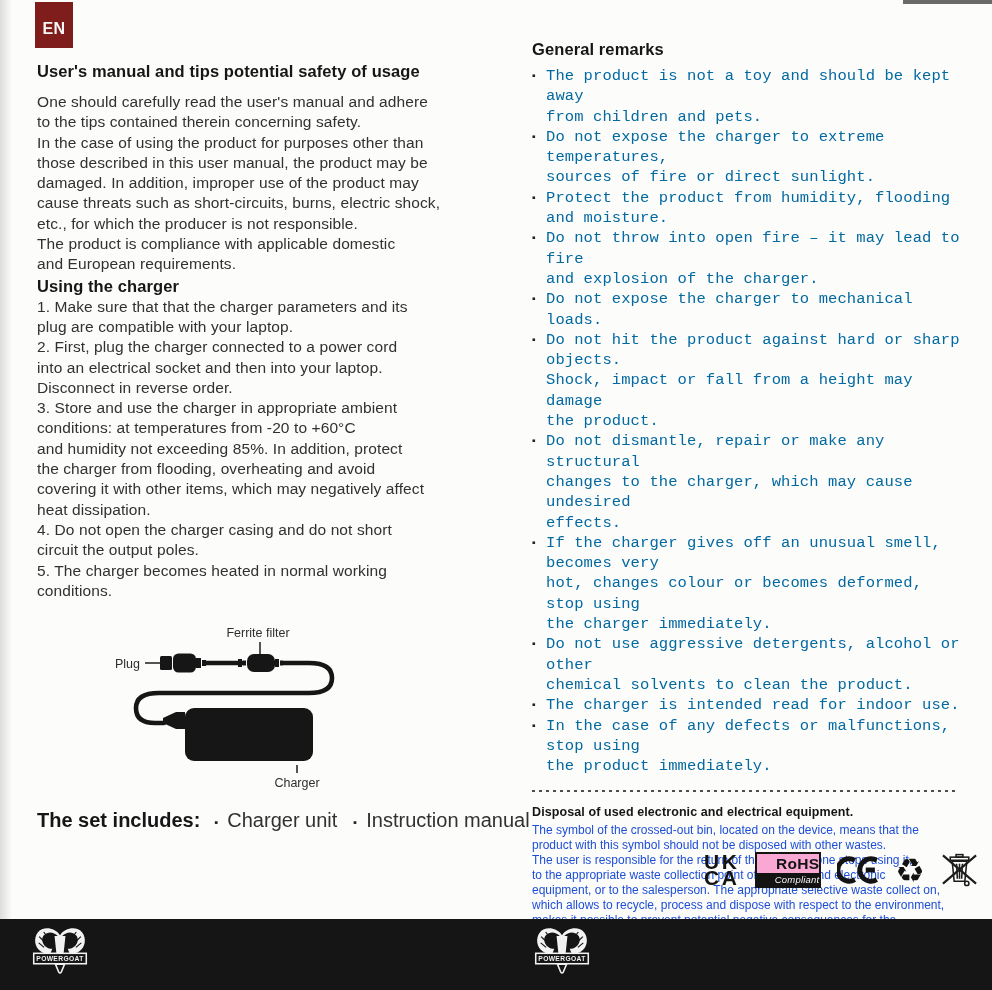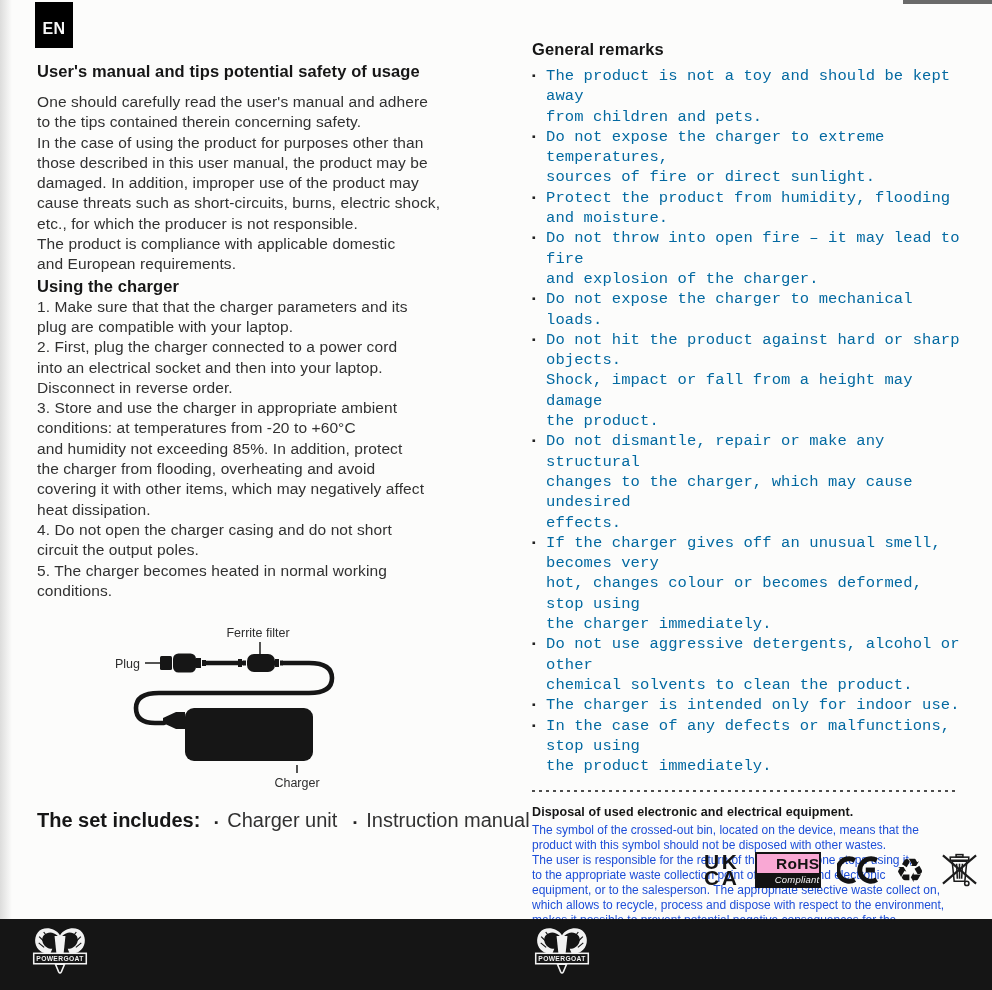--- a/index.html
+++ b/index.html
@@ -17,21 +17,21 @@
     position:absolute;left:0;top:0;width:12px;height:919px;
     background:linear-gradient(90deg,#d7d7d6,#fcfcfb);
     opacity:.85;
   }
   .corner-smudge{
     position:absolute;left:903px;top:0;width:89px;height:4px;
     background:#3a3a3a;opacity:.75;
   }
   .en-badge{
     position:absolute;left:35px;top:2px;width:38px;height:46px;
-    background:#000000;color:#f7f7f7;
+    background:#7f1d1d;color:#f7f7f7;
     display:flex;align-items:center;justify-content:center;
     font-weight:bold;font-size:16px;letter-spacing:.5px;
     padding-top:8px;box-sizing:border-box;
   }
   .col{position:absolute;}
   .col-left{left:37px;top:60px;width:430px;}
   .col-right{left:532px;top:38px;width:430px;}
   h2.sec{
     margin:0;color:#161616;font-size:16.5px;line-height:22px;
     font-weight:bold;letter-spacing:.1px;
@@ -216,21 +216,21 @@
 hot, changes colour or becomes deformed, stop using
 the charger immediately.</span>
         </li>
       <li>
           <span class="bullet-marker"></span>
           <span class="bullet-text">Do not use aggressive detergents, alcohol or other
 chemical solvents to clean the product.</span>
         </li>
       <li>
           <span class="bullet-marker"></span>
-          <span class="bullet-text">The charger is intended only for indoor use.</span>
+          <span class="bullet-text">The charger is intended read for indoor use.</span>
         </li>
       <li>
           <span class="bullet-marker"></span>
           <span class="bullet-text">In the case of any defects or malfunctions, stop using
 the product immediately.</span>
         </li>
     </ul>
 
     <div class="dashes"></div>
 

